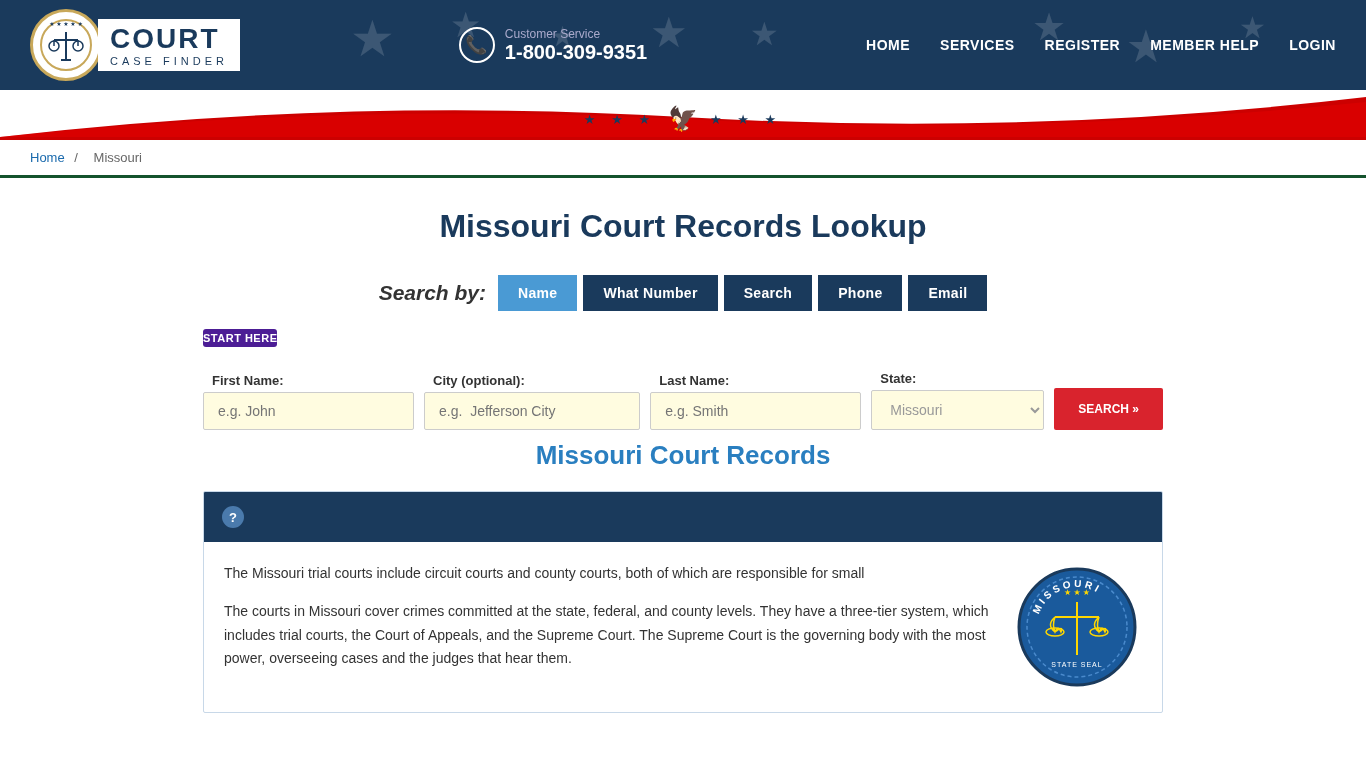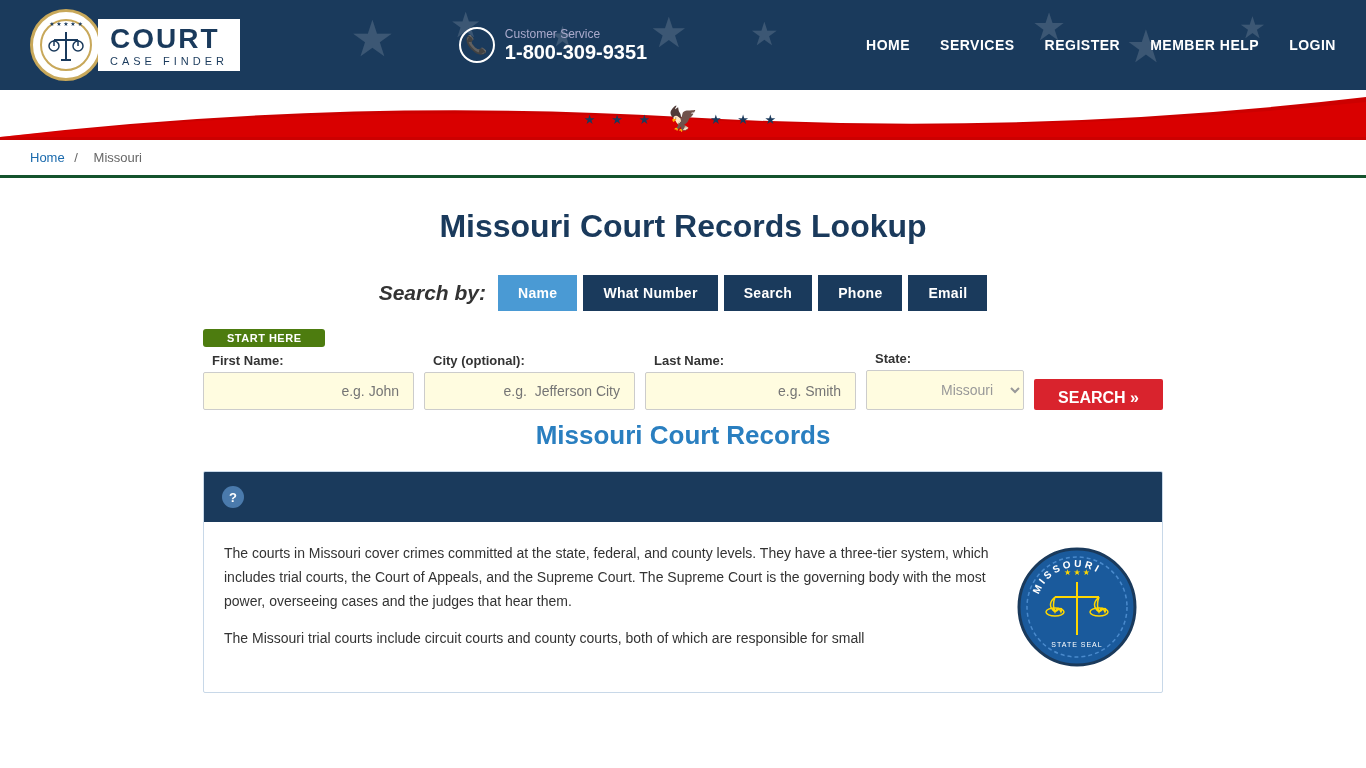--- a/index.html
+++ b/index.html
@@ -179,27 +179,27 @@
       color: #fff;
     }
     .tab-btn.inactive {
       background: #1a3a5c;
       color: #fff;
     }
 
     
     .start-here-badge {
       display: inline-block;
-      background: #4d7c0f;
+      background: #4c1d95;
       color: #fff;
       font-size: 11px;
       font-weight: bold;
-      padding: 3px 24px;
+      padding: 3px 0;
       border-radius: 3px;
-      margin-bottom: 4px;
+      margin-bottom: 24px;
       letter-spacing: 0.5px;
     }
 
     
     .search-form {
       background: #fff;
     }
     .form-row {
       display: flex;
       align-items: flex-end;
@@ -218,37 +218,36 @@
       padding-left: 9px;
     }
     .form-group input, .form-group select {
       padding: 10px 14px;
       border: 1px solid #ccc;
       border-radius: 2px;
       font-size: 14px;
       background: #fffce0;
       color: #999;
       outline: none;
-      text-align: right;
     }
     .form-group.first-name { flex: 1.2; }
     .form-group.last-name { flex: 1.2; }
     .form-group.city { flex: 1.5; }
     .form-group.state { flex: 1.2; }
     .search-btn {
       background: #d9232d;
       color: #fff;
       border: none;
       padding: 10px 24px;
-      font-size: 16px;
+      font-size: 12px;
       font-weight: bold;
       cursor: pointer;
       border-radius: 2px;
       white-space: nowrap;
-      height: 31px;
+      height: 42px;
       align-self: flex-end;
     }
 
     .info-note {
       text-align: center;
       font-style: italic;
       color: #888;
       font-size: 13px;
       margin: 14px 0 30px;
     }
@@ -433,22 +432,22 @@
 
 
   <h2 class="section-title">Missouri Court Records</h2>
 
   <div class="faq-item">
     <div class="faq-header">
       <div class="faq-icon">?</div>
     </div>
     <div class="faq-body">
       <div class="faq-text">
+        <p>The Missouri trial courts include circuit courts and county courts, both of which are responsible for small</p>
         <p>The courts in Missouri cover crimes committed at the state, federal, and county levels. They have a three-tier system, which includes trial courts, the Court of Appeals, and the Supreme Court. The Supreme Court is the governing body with the most power, overseeing cases and the judges that hear them.</p>
-        <p>The Missouri trial courts include circuit courts and county courts, both of which are responsible for small</p>
       </div>
       <div class="faq-seal">
         <svg class="seal-svg" viewBox="0 0 120 120" xmlns="http://www.w3.org/2000/svg">
           <circle cx="60" cy="60" r="58" fill="#1a5a9c" stroke="#1a3a5c" stroke-width="3"></circle>
           <circle cx="60" cy="60" r="50" fill="none" stroke="#4a8acc" stroke-width="1.5" stroke-dasharray="4,3"></circle>
 
           <path id="topArc" d="M 20,60 A 40,40 0 0,1 100,60" fill="none"></path>
           <text font-size="10" font-weight="bold" fill="#fff" letter-spacing="3">
             <textPath href="#topArc" startOffset="10%">MISSOURI</textPath>
           </text>

